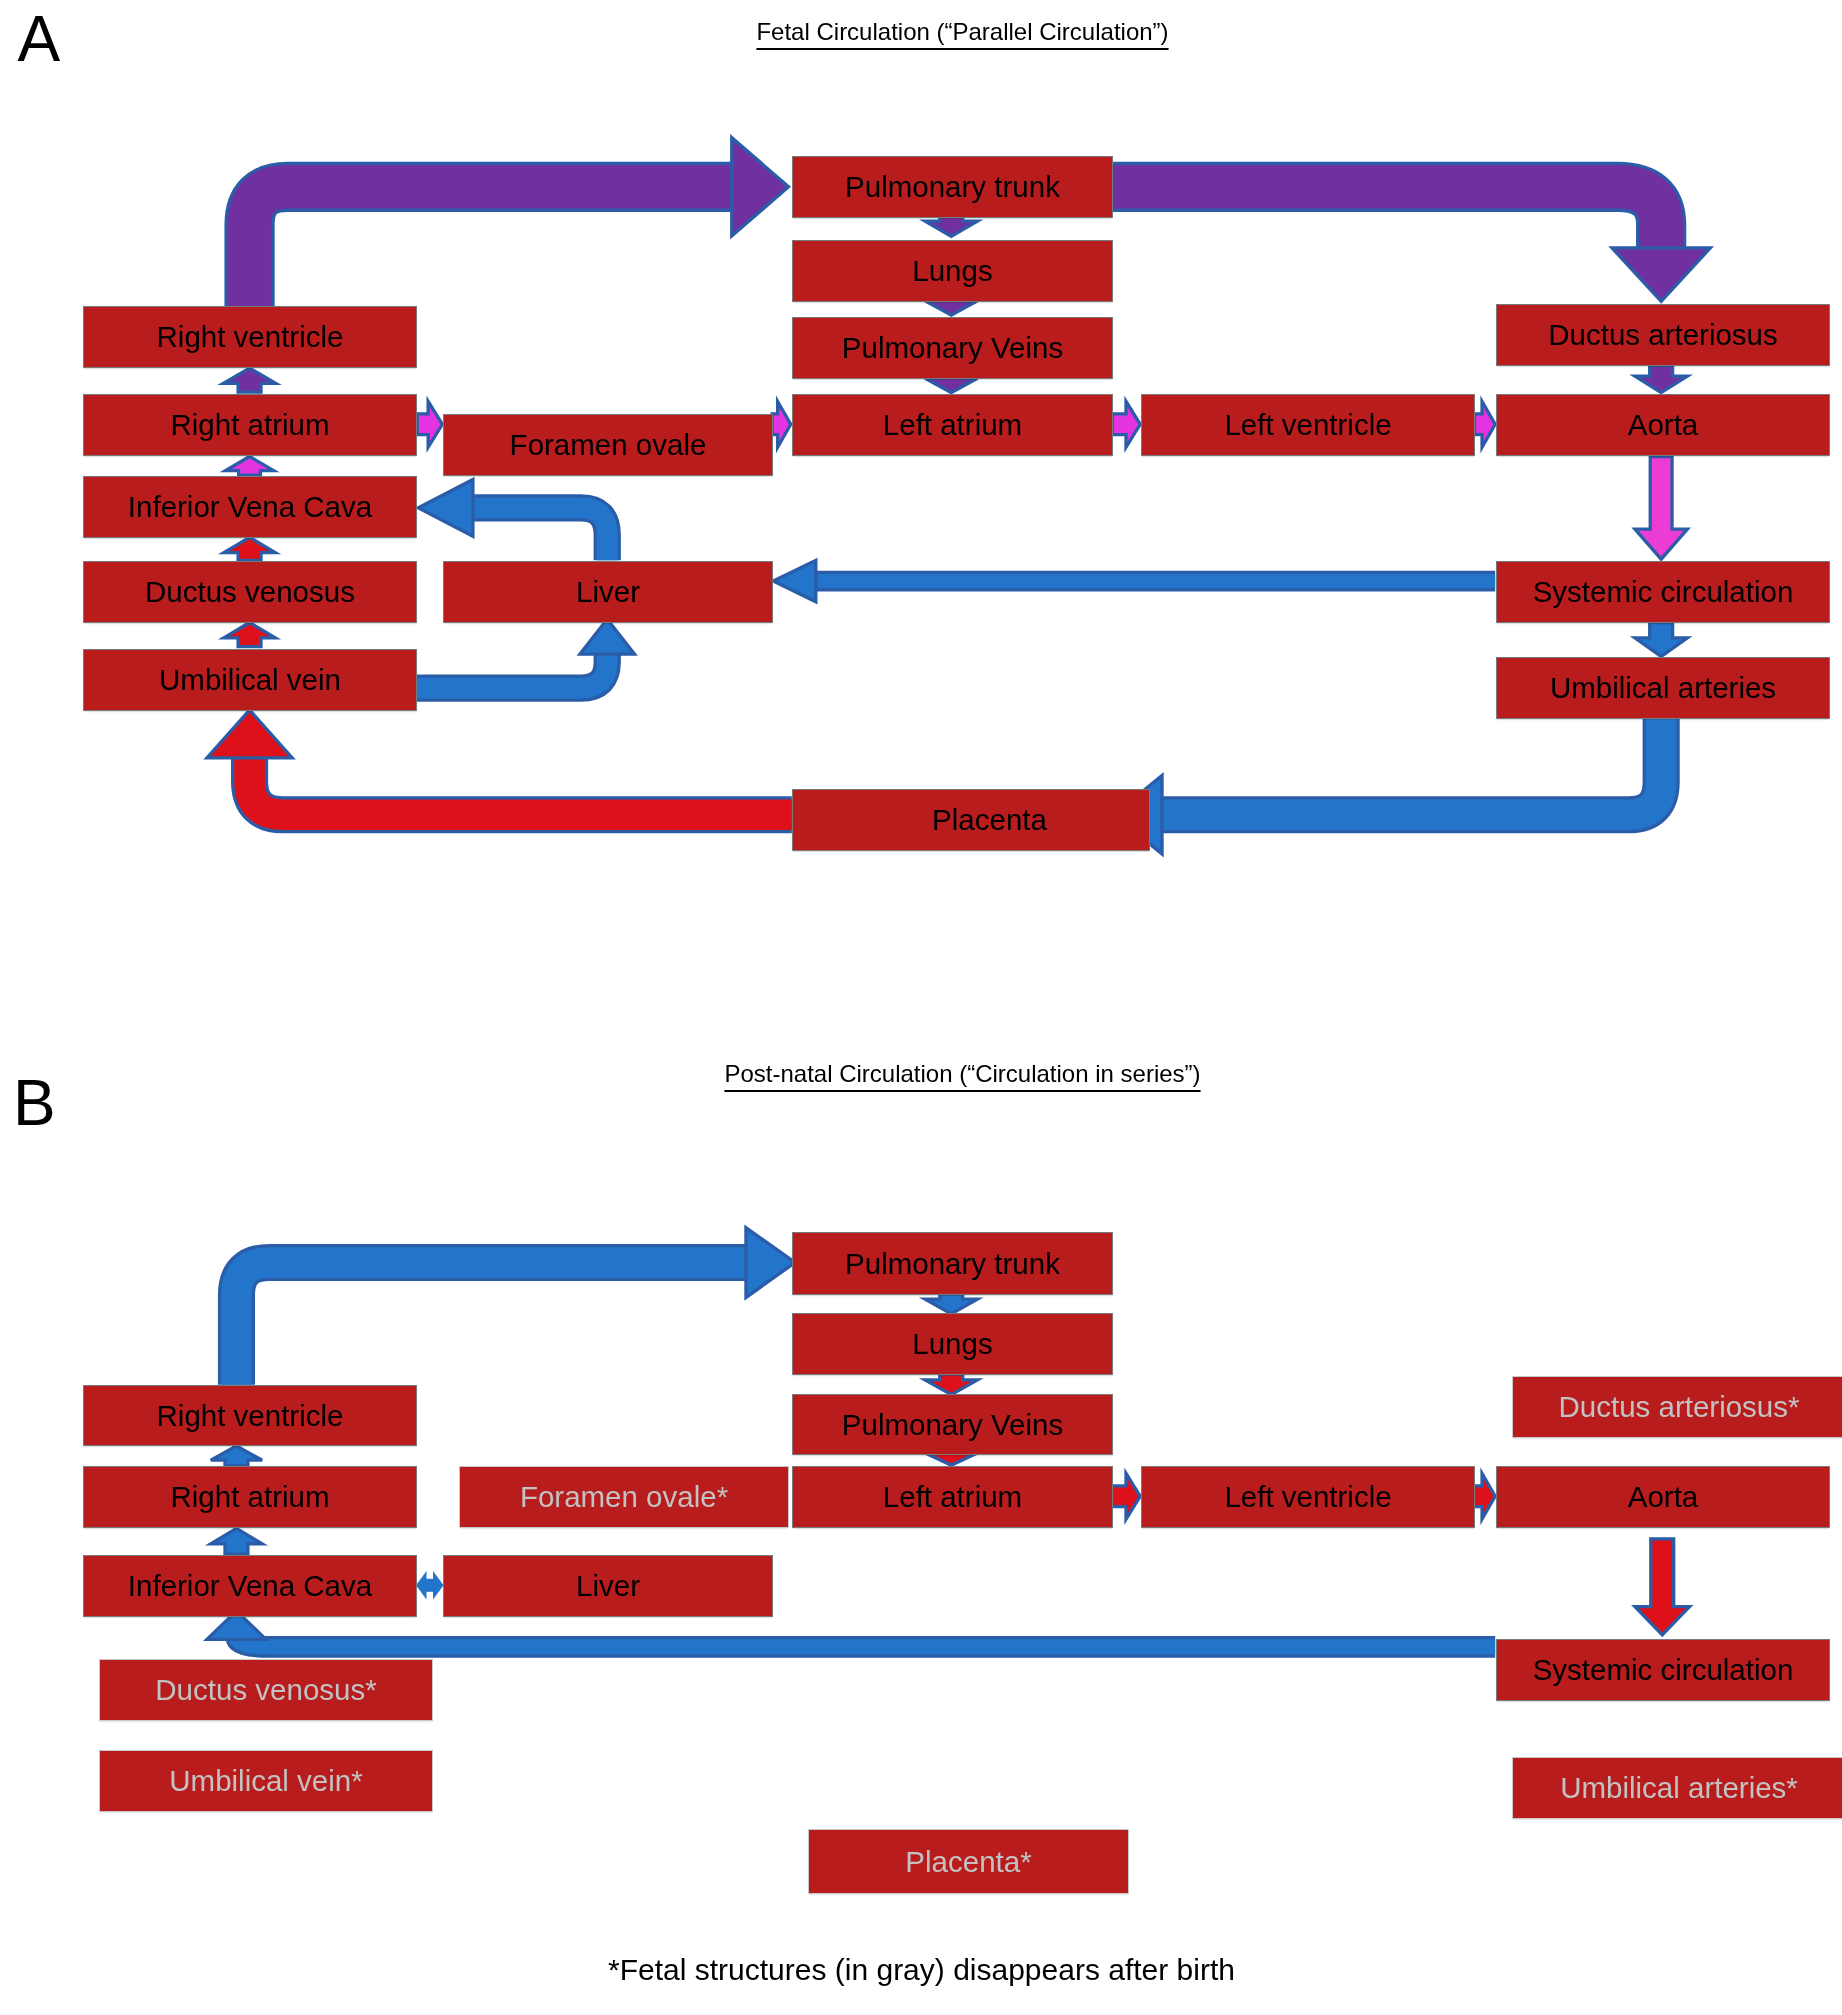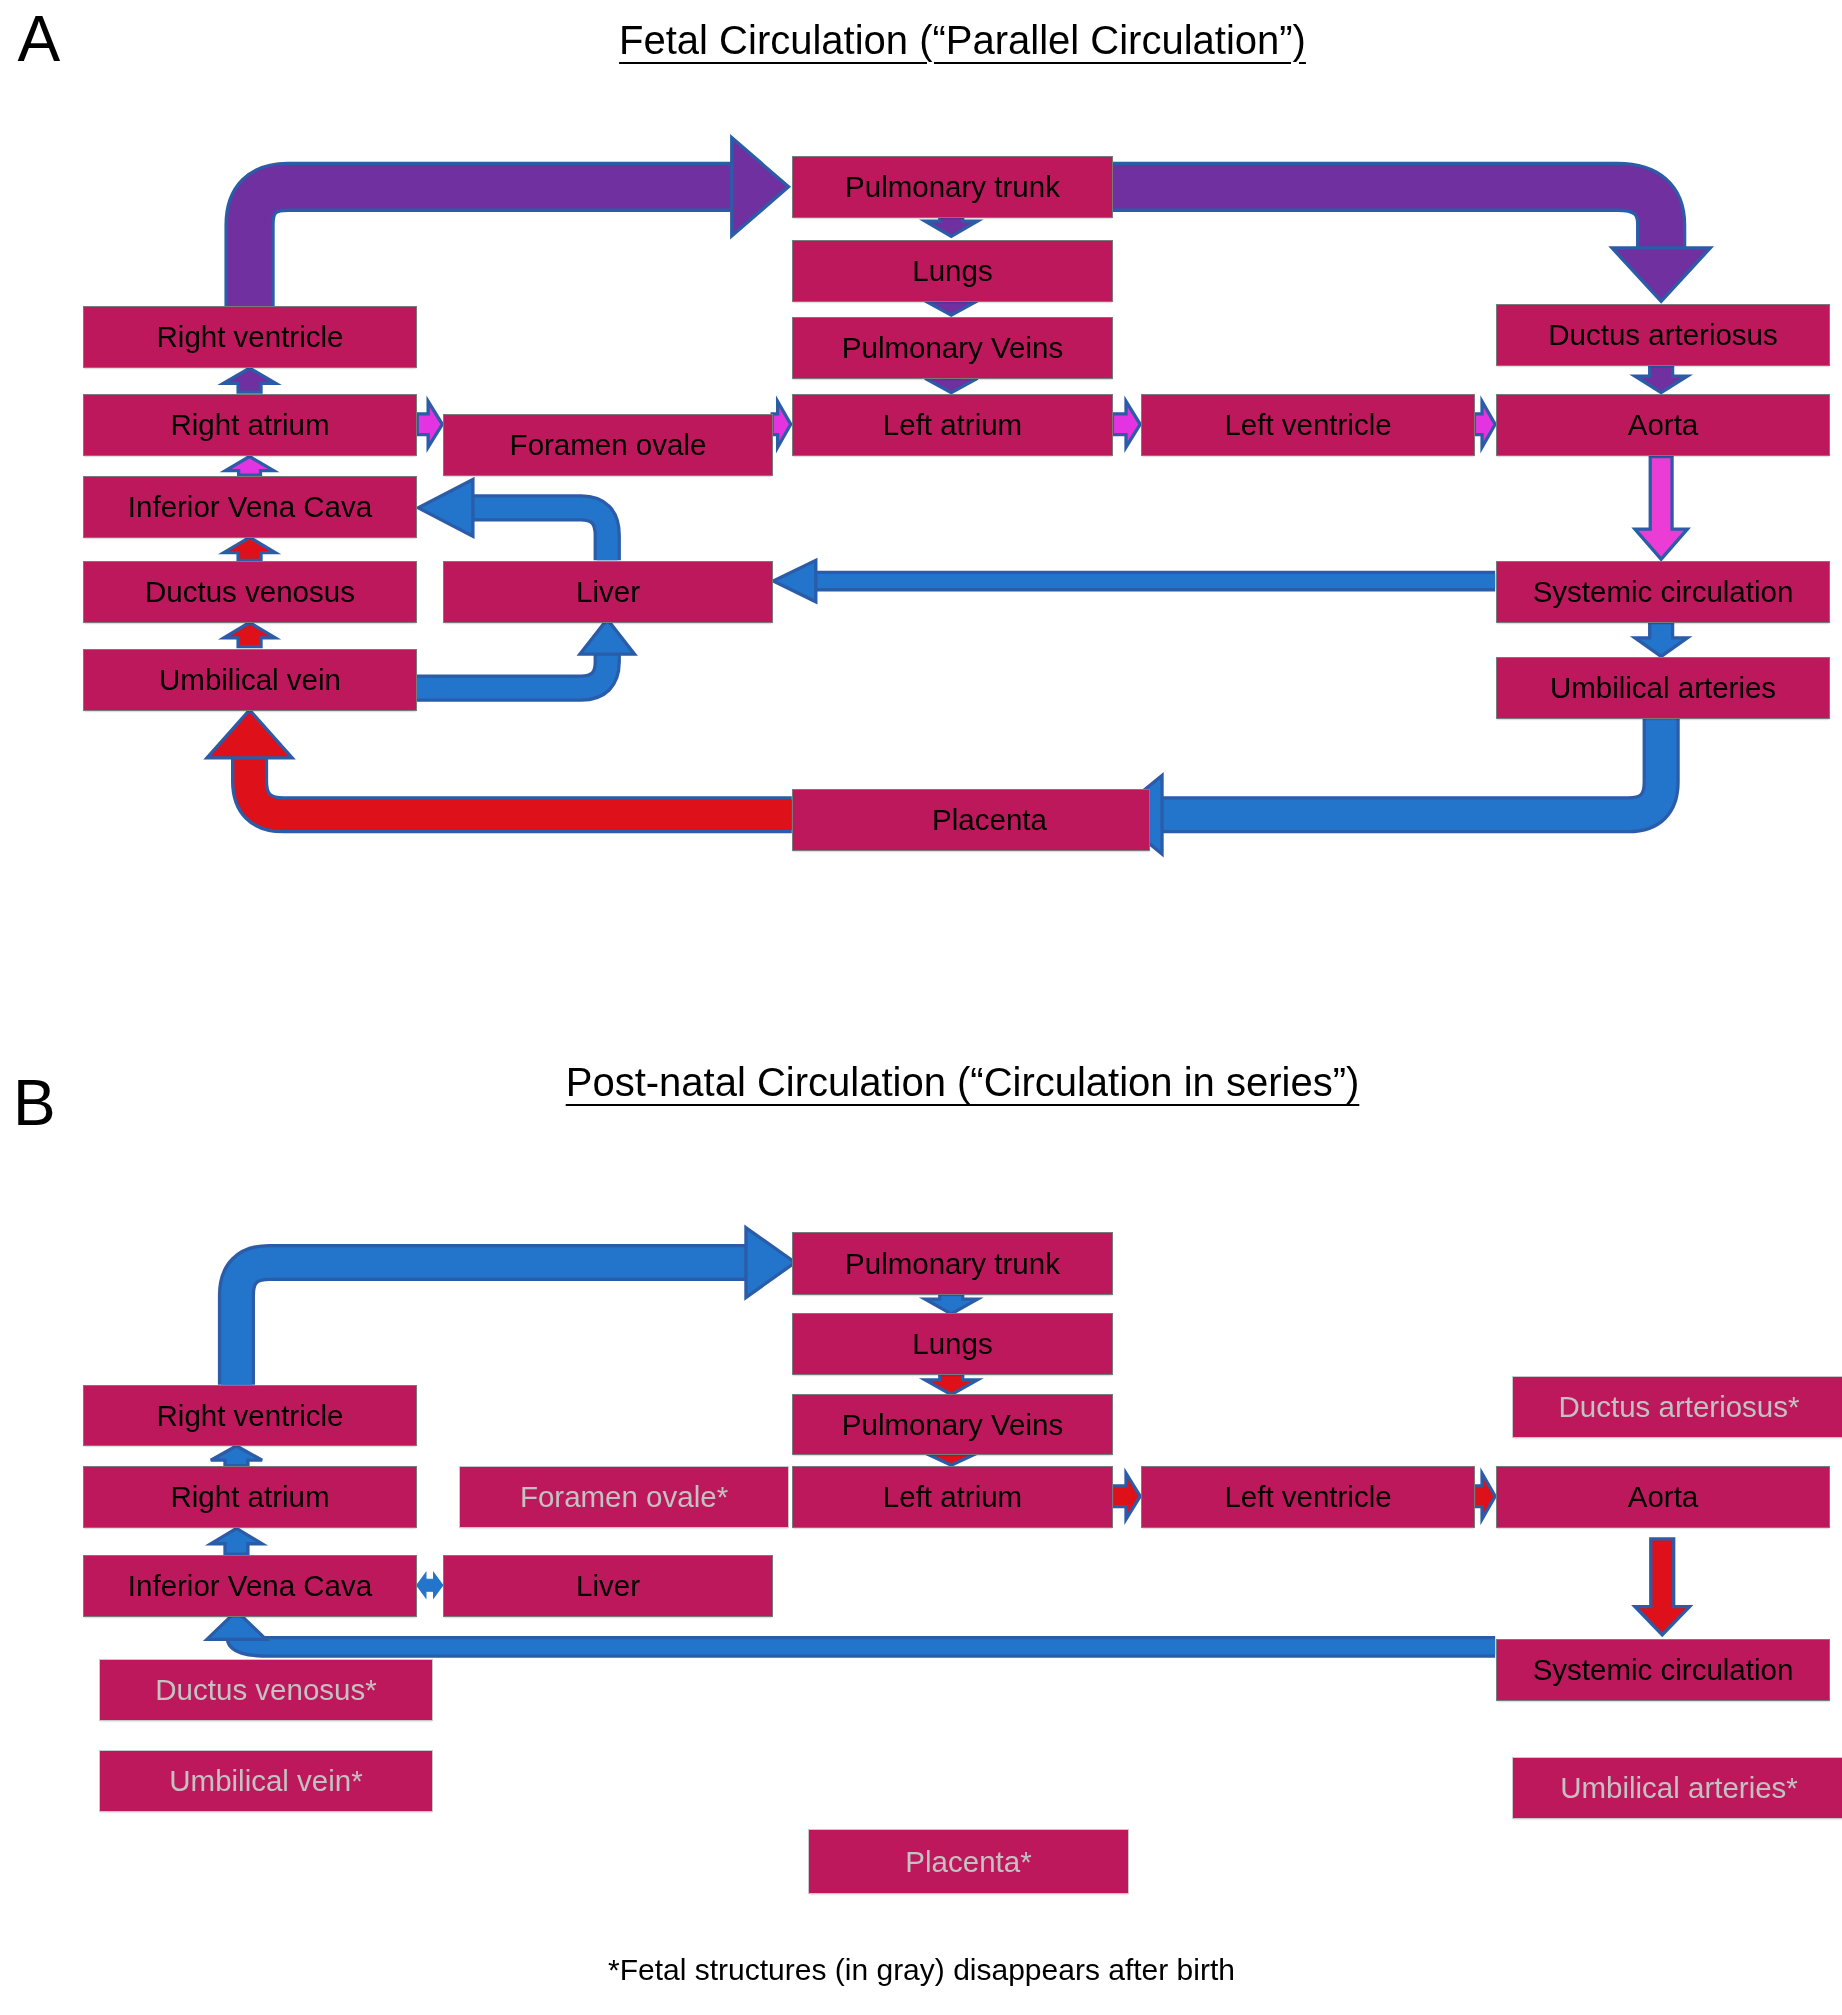--- a/index.html
+++ b/index.html
@@ -1,25 +1,25 @@
 <!DOCTYPE html>
 <html style="font-size:8.7px"><head>
 <meta charset="utf-8">
 <style>
   html,body{margin:0;padding:0;background:#fff;}
   .canvas{position:relative;width:1843px;height:2015px;background:#ffffff;
           font-family:"Liberation Sans",sans-serif;overflow:hidden;}
   svg.arrows{position:absolute;left:0;top:0;width:1843px;height:2015px;}
-  .box{position:absolute;background:#be185d;border:1.6px solid #7A7A7A;
+  .box{position:absolute;background:#b91c1c;border:1.6px solid #7A7A7A;
        display:flex;align-items:center;justify-content:center;
        font-size:29.5px;color:#000;z-index:2;
        box-shadow:0 2.2px 1.6px -1.1px rgba(0,0,0,.28);}
   .box.gray{border-color:#C9C9C9;color:#C2C2C2;box-shadow:0 1.6px 1.1px -1.1px rgba(0,0,0,.10);margin-left:16px;}
   .panel-label{position:absolute;font-size:64px;line-height:1;color:#000;z-index:3;}
-  .panel-title{position:absolute;left:0;width:100%;text-align:center;font-size:40px;
+  .panel-title{position:absolute;left:0;width:100%;text-align:center;font-size:24px;
                padding-left:82px;box-sizing:border-box;z-index:3;}
   .panel-title span{text-decoration:underline;text-underline-offset:7.6px;text-decoration-thickness:2.2px;}
   .footnote{position:absolute;left:0;width:100%;text-align:center;font-size:30px;
             box-sizing:border-box;color:#000;z-index:3;}
 </style>
 </head>
 <body>
 
 <div class="canvas">
 

